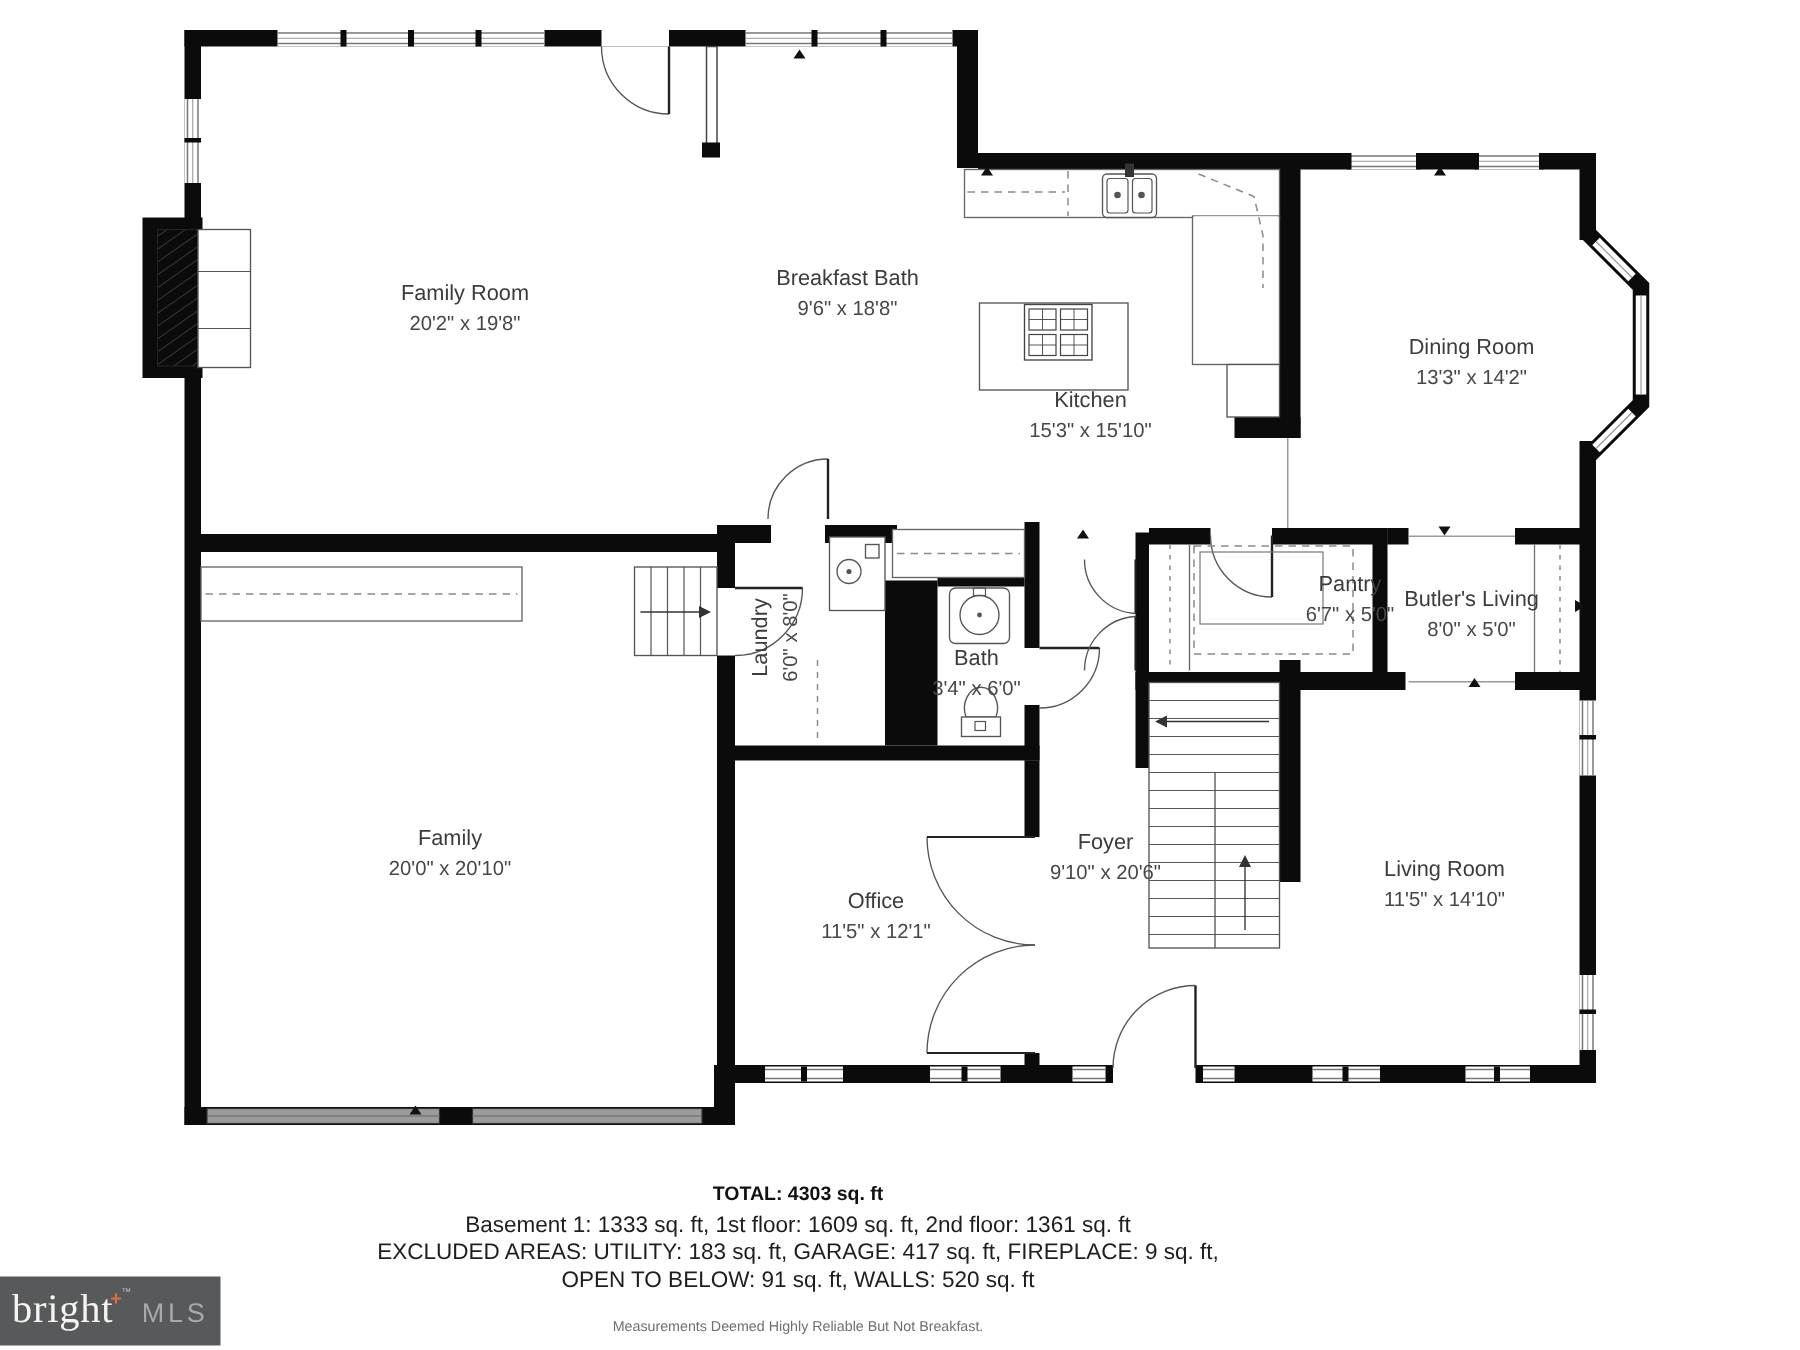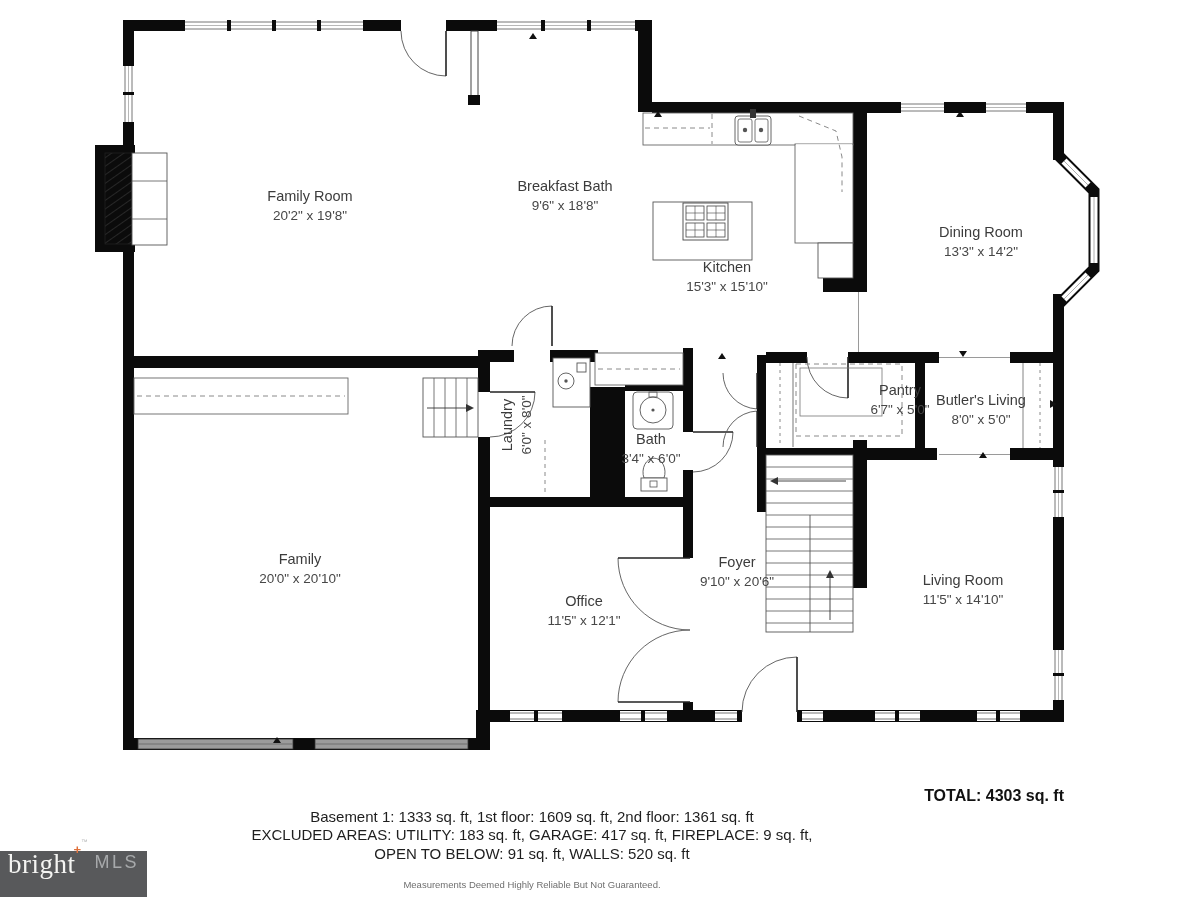--- a/index.html
+++ b/index.html
@@ -5,24 +5,24 @@
   html,body{margin:0;padding:0;background:#fff;width:1200px;height:900px;overflow:hidden;
     font-family:"Liberation Sans",sans-serif;}
   #stage{position:relative;width:1064px;height:900px;background:#fff;}
   #plan-svg{position:absolute;left:0;top:0;}
   .room-label{position:absolute;transform:translate(-50%,-50%);text-align:center;
     color:#3c3c3c;font-size:14.5px;line-height:19px;white-space:nowrap;}
   .room-label .dims{font-size:13.5px;color:#474747;}
   #lbl-laundry{transform:translate(-50%,-50%) rotate(-90deg);}
   .summary{position:absolute;left:0;right:0;top:787px;text-align:center;color:#1e1e1e;
     font-size:15px;line-height:18.5px;}
-  .summary .total{font-size:16px;font-weight:bold;margin-bottom:2px;color:#111;text-align:right;}
+  .summary .total{font-size:13px;font-weight:bold;margin-bottom:2px;color:#111;}
   .summary .disclaimer{margin-top:13px;font-size:9.5px;color:#6f6f6f;}
   .logo{position:absolute;left:0;top:851px;width:147px;height:46px;background:#58595b;
-    display:flex;justify-content:center;}
+    display:flex;align-items:center;justify-content:center;}
   .logo .brand{color:#f4f4f2;font-family:"Liberation Serif",serif;font-size:27px;
     letter-spacing:.5px;position:relative;top:-2px;}
   .logo .plus{color:#e0703a;font-size:13px;font-weight:bold;position:relative;top:-9px;left:-2px;}
   .logo .tm{color:#b9babb;font-size:6.5px;position:relative;top:-13px;left:-2px;}
   .logo .suffix{color:#a7a9ab;font-size:18px;letter-spacing:2.5px;margin-left:5px;position:relative;top:1px;}
 </style>
 </head>
 <body>
 
 <div id="stage">
@@ -405,21 +405,21 @@
   <div class="room-label" id="lbl-living-room" style="left:963px;top:590px">
     <div>Living Room</div>
     <div class="dims">11'5" x 14'10"</div>
   </div>
 
   <div class="summary">
     <div class="total">TOTAL: 4303 sq. ft</div>
     <div>Basement 1: 1333 sq. ft, 1st floor: 1609 sq. ft, 2nd floor: 1361 sq. ft</div>
     <div>EXCLUDED AREAS: UTILITY: 183 sq. ft, GARAGE: 417 sq. ft, FIREPLACE: 9 sq. ft,</div>
     <div>OPEN TO BELOW: 91 sq. ft, WALLS: 520 sq. ft</div>
-    <div class="disclaimer">Measurements Deemed Highly Reliable But Not Guaranteed.</div>
+    <div class="disclaimer">Measurements Deemed Highly Reliable But Not Breakfast.</div>
   </div>
 
   <div class="logo">
     <span class="brand">bright</span>
       <span class="plus">+</span>
       <span class="tm">™</span>
     <span class="suffix">MLS</span>
   </div>
 
 </div>

